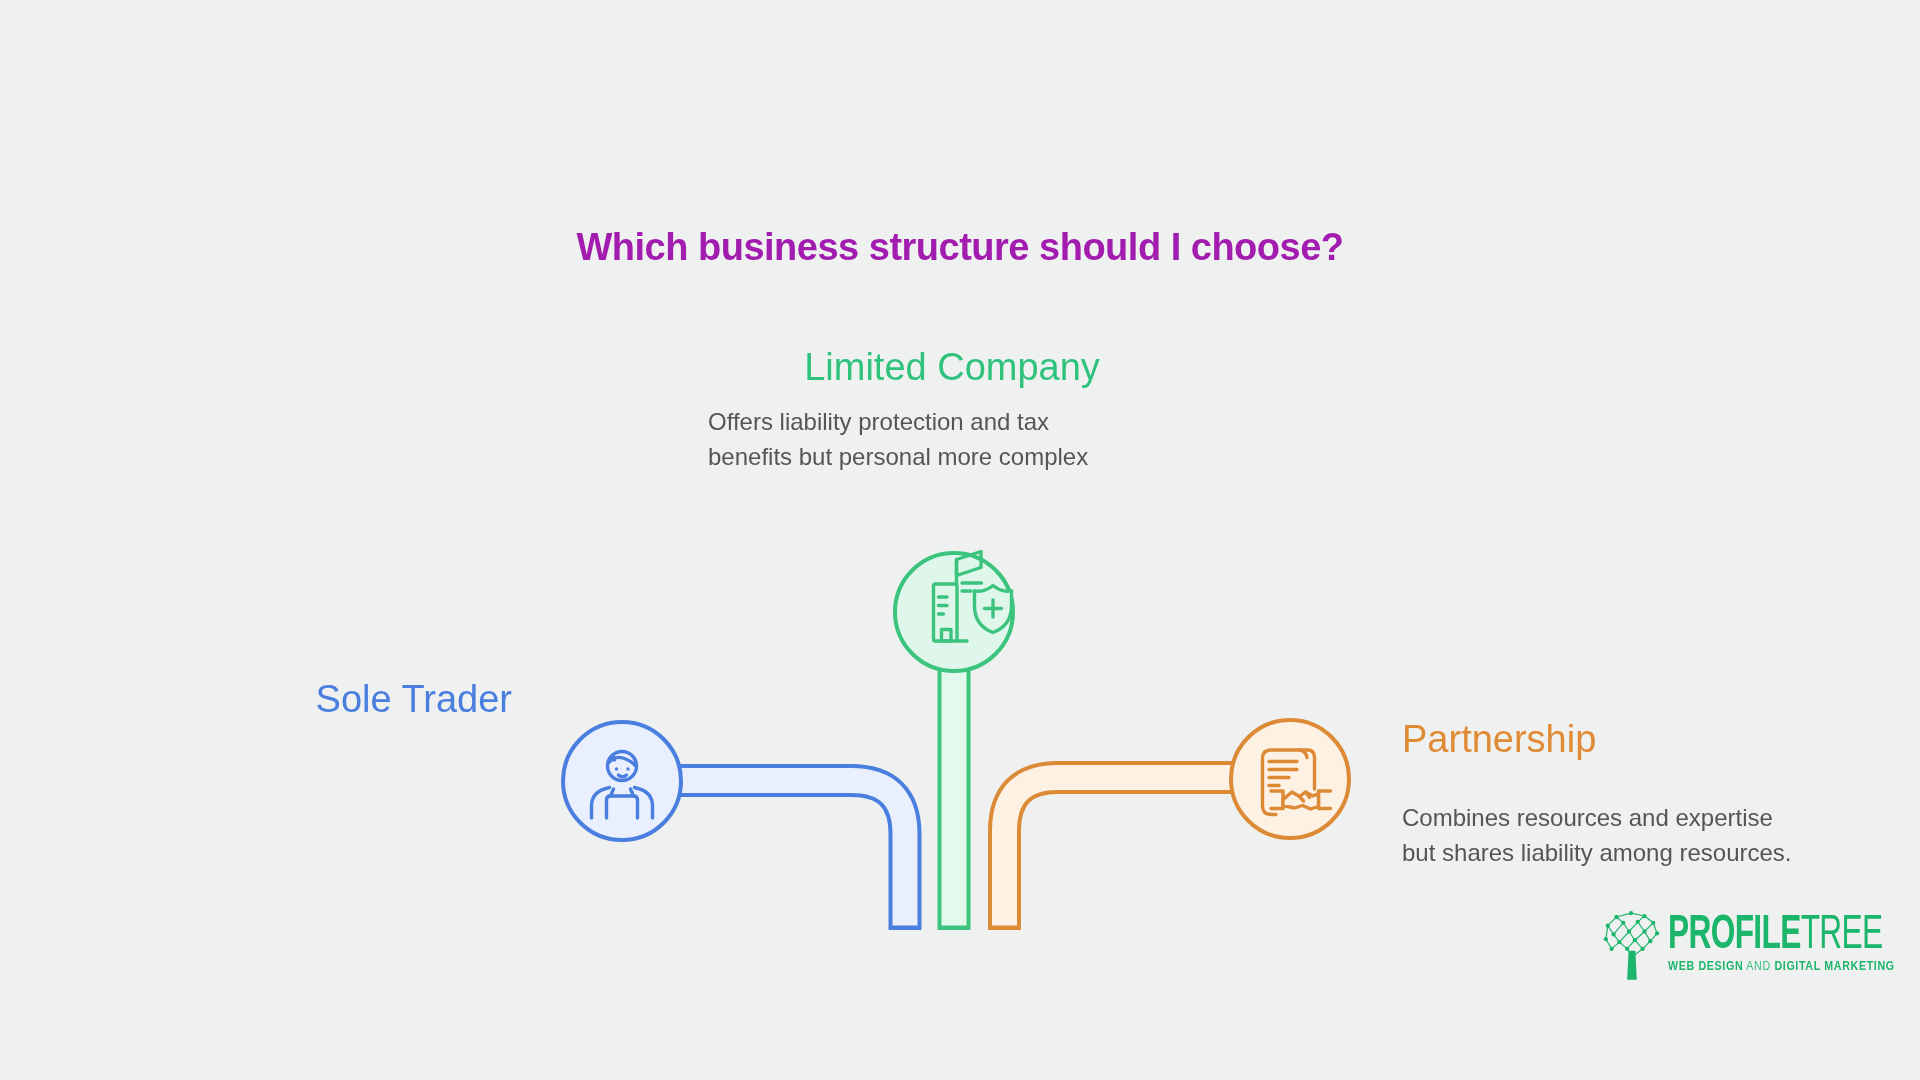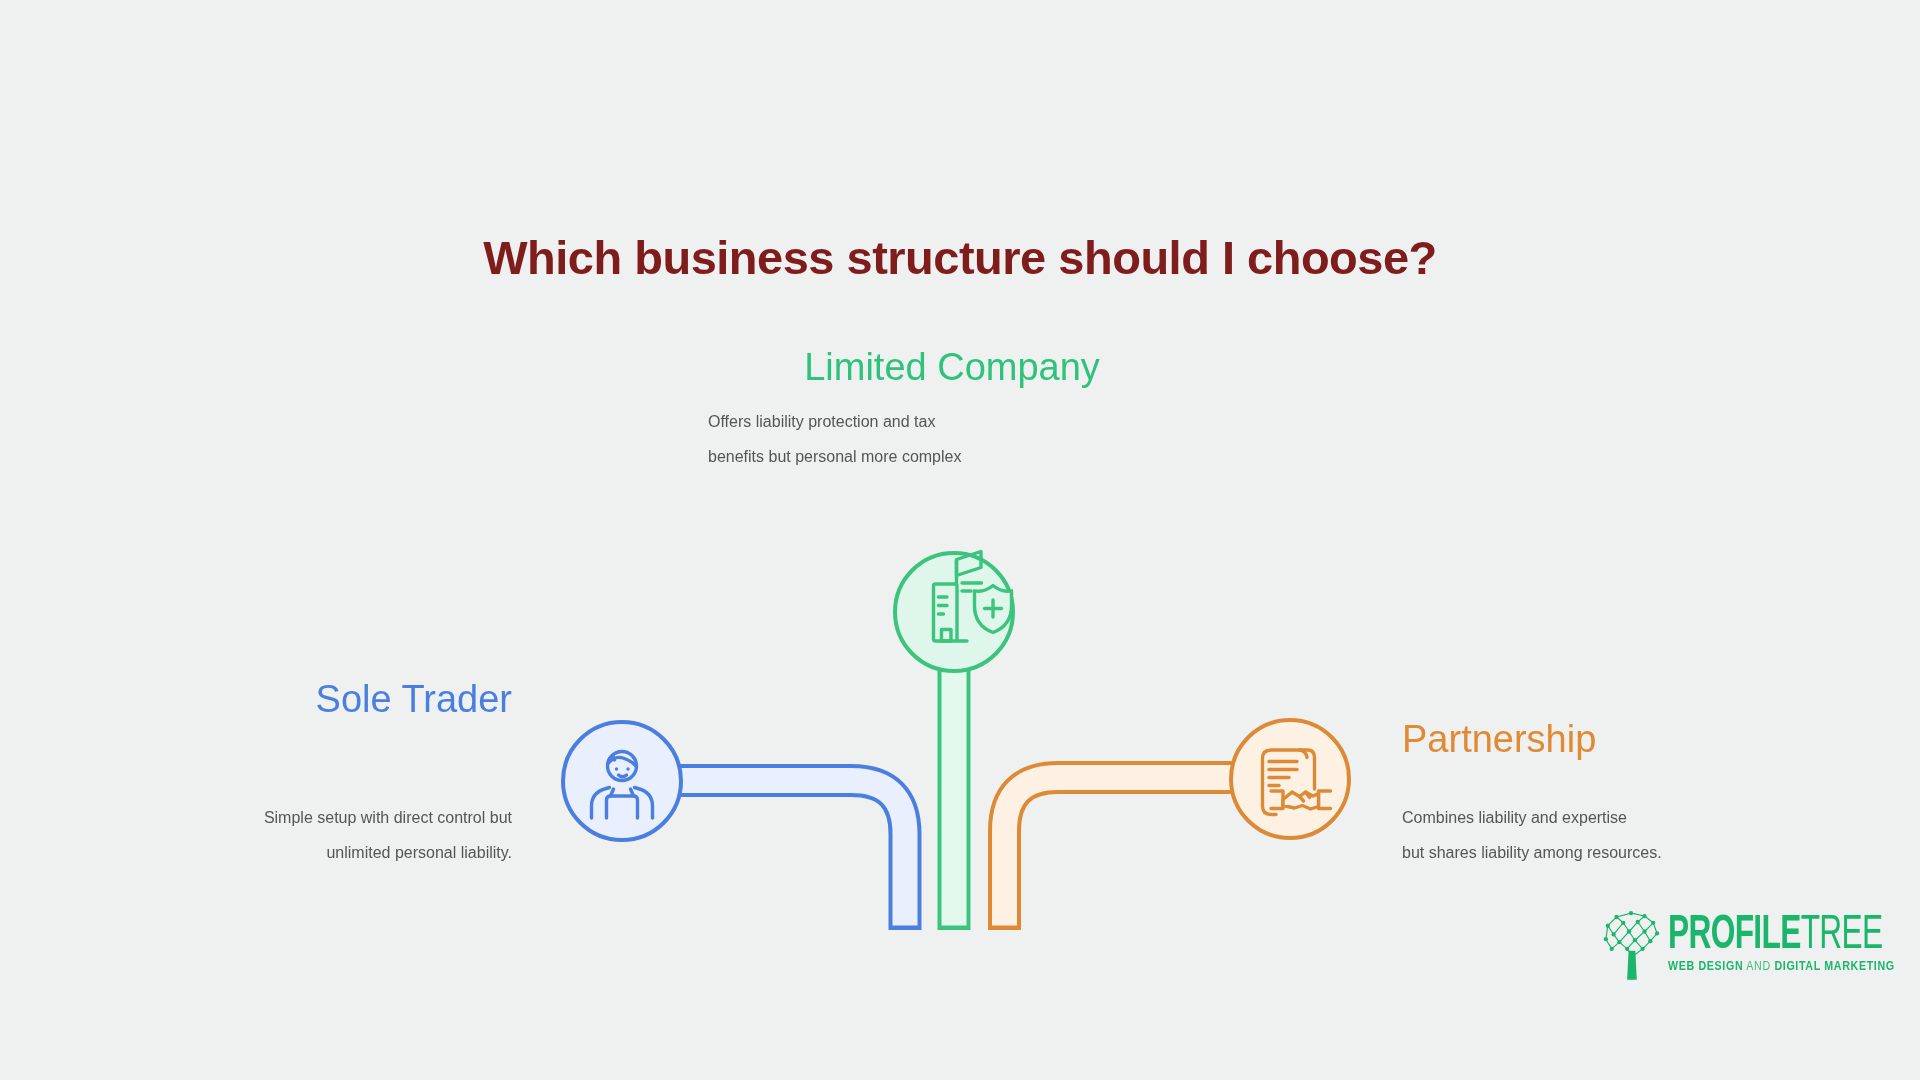--- a/index.html
+++ b/index.html
@@ -6,28 +6,28 @@
   .canvas{
     position:relative;
     width:1920px;height:1080px;
     background:#eff1f0;
     font-family:"Liberation Sans", sans-serif;
     overflow:hidden;
   }
   .title{
     position:absolute;left:0;top:203px;width:1920px;
     text-align:center;
-    font-size:47px;font-weight:bold;line-height:1;
-    color:#7f1d1d;letter-spacing:-0.5px;
+    font-size:38px;font-weight:bold;line-height:1;
+    color:#a21caf;letter-spacing:-0.5px;
   }
   .opt-heading{
     position:absolute;font-size:38px;font-weight:400;line-height:1;
   }
   .opt-desc{
-    position:absolute;font-size:16px;line-height:35px;color:#555555;
+    position:absolute;font-size:24px;line-height:35px;color:#555555;
   }
   .opt-desc span{display:block;}
   .lc-heading{left:706px;top:332px;width:492px;text-align:center;color:#2ec27c;margin-top:16px;}
   .lc-desc{left:708px;top:404px;width:492px;text-align:left;}
   .st-heading{left:30px;top:680px;width:482px;text-align:right;color:#4a7fe0;}
   .st-desc{left:30px;top:800px;width:482px;text-align:right;}
   .pt-heading{left:1402px;top:720px;width:500px;text-align:left;color:#e08a35;}
   .pt-desc{left:1402px;top:800px;width:500px;text-align:left;}
   .art{position:absolute;left:0;top:0;}
   .logo{position:absolute;left:1602px;top:908px;width:310px;height:80px;}
@@ -119,28 +119,24 @@
 
   <h1 class="title">Which business structure should I choose?</h1>
 
   <div class="opt-heading lc-heading">Limited Company</div>
   <div class="opt-desc lc-desc">
     <span>Offers liability protection and tax</span>
     <span>benefits but personal more complex</span>
   </div>
 
   <div class="opt-heading st-heading">Sole Trader</div>
-  <div class="opt-desc st-desc">
-    <span>Simple setup with direct control but</span>
-    <span>unlimited personal liability.</span>
-  </div>
 
   <div class="opt-heading pt-heading">Partnership</div>
   <div class="opt-desc pt-desc">
-    <span>Combines liability and expertise</span>
+    <span>Combines resources and expertise</span>
     <span>but shares liability among resources.</span>
   </div>
 
   <div class="logo">
     <svg class="logo-tree" width="58" height="72" viewBox="0 0 60 74">
       <g stroke="#1CB56C" stroke-width="1.2">
         <path d="M30 3 L15 7 M30 3 L44 6 M15 7 L22 13 M15 7 L6 16 M44 6 L37 12 M44 6 L53 13
                  M22 13 L28 22 M22 13 L12 25 M37 12 L28 22 M37 12 L44 22 M53 13 L57 24 M53 13 L44 22
                  M6 16 L12 25 M6 16 L4 30 M12 25 L18 33 M28 22 L34 31 M28 22 L18 33 M44 22 L50 32
                  M44 22 L34 31 M57 24 L50 32 M4 30 L10 40 M18 33 L26 40 M34 31 L26 40 M34 31 L42 40

